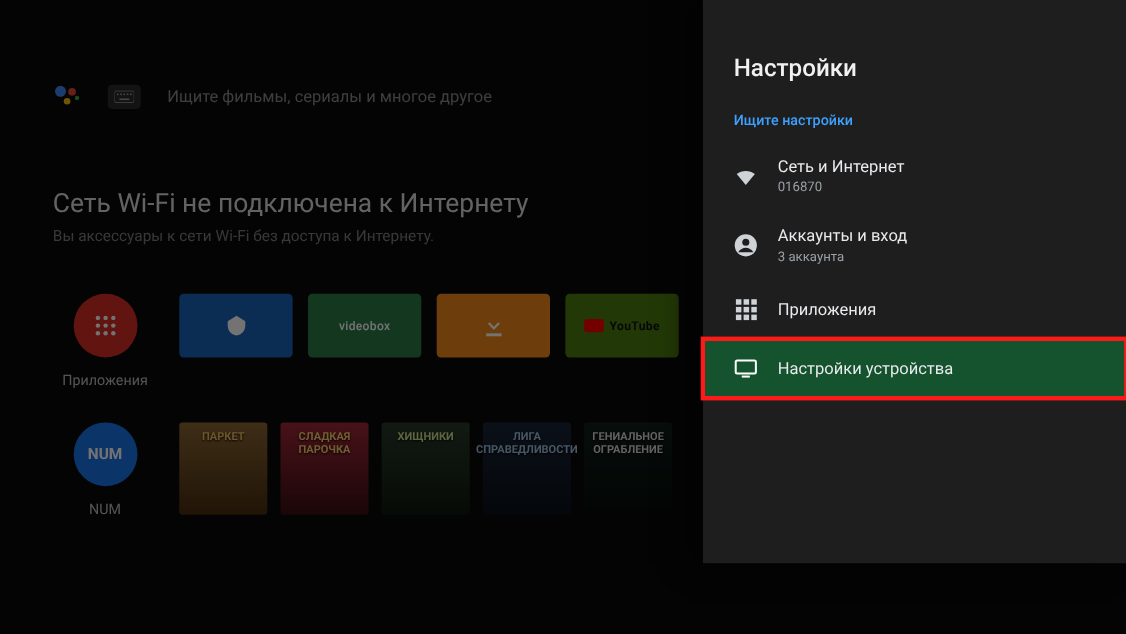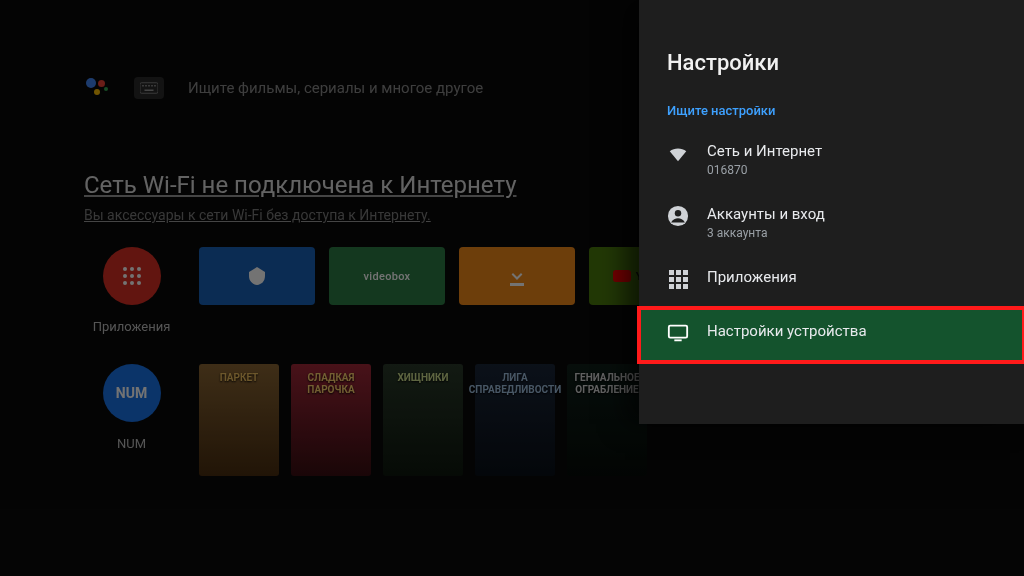--- a/index.html
+++ b/index.html
@@ -5,21 +5,21 @@
   * { box-sizing: border-box; margin: 0; padding: 0; }
   html, body { width: 1024px; height: 576px; overflow: hidden; font-family: "Roboto", "Segoe UI", Arial, sans-serif; background: #000; }
   .root { position: relative; width: 1024px; height: 576px; background: #000; }
 
   
   .home {
     position: absolute; inset: 0;
     background: #0b0b0b;
     color: #9a9a9a;
     padding-top: 75px;
-    padding-left: 84px;
+    padding-left: 48px;
   }
   .dim-overlay {
     position: absolute; inset: 0;
     background: rgba(0,0,0,0.55);
     pointer-events: none;
   }
   .assistant-row {
     display: flex; align-items: center; gap: 24px;
     margin-bottom: 70px;
   }
@@ -31,82 +31,82 @@
   .assistant-logo .c2 { width:7px; height:7px; background:#EA4335; left:14px; top:5px; }
   .assistant-logo .c3 { width:6px; height:6px; background:#FBBC05; left:10px; top:14px; }
   .assistant-logo .c4 { width:4px; height:4px; background:#34A853; left:20px; top:12px; }
   .kbd-chip {
     display:flex; align-items:center; justify-content:center;
     width:30px; height:22px; border-radius:4px; background:#2b2b2b;
   }
   .kbd-chip svg { width:18px; height:12px; fill:#9a9a9a; }
   .assistant-hint { color:#8a8a8a; font-size:15px; }
 
-  .wifi-msg { margin-bottom: 24px; text-decoration: underline; }
+  .wifi-msg { margin-bottom: 44px; }
   .wifi-msg h2 { color:#dcdcdc; font-weight:400; font-size:24px; margin-bottom:8px; }
   .wifi-msg p { color:#7c7c7c; font-size:14px; }
 
   .row { display:flex; align-items:flex-start; gap:20px; margin-bottom:30px; }
   .row-icon-col { width:95px; display:flex; flex-direction:column; align-items:center; gap:10px; }
   .round {
     width:58px; height:58px; border-radius:50%;
     display:flex; align-items:center; justify-content:center;
     font-size:12px; font-weight:700; color:#fff;
   }
   .round.red { background:#d93025; }
   .round.blue { background:#1a73e8; }
   .row-icon-label { color:#bdbdbd; font-size:13px; margin-top:4px;}
   .tiles { display:flex; gap:14px; }
   .tile {
-    width:116px; height:58px; border-radius:4px; background:#1f1f1f;
+    width:103px; height:58px; border-radius:4px; background:#1f1f1f;
     display:flex; align-items:center; justify-content:center;
     color:#e0e0e0; font-size:11px; font-weight:500; letter-spacing:.3px;
     position: relative; overflow: hidden;
   }
   .tile.blue { background:#1a62b8; color:#fff; }
   .tile.green { background:#2e7d46; color:#fff; }
   .tile.orange { background:#f28a1a; color:#fff; }
   .tile.white { background:#4d7c0f; color:#111; font-weight:700; }
   .tile.white span::before{
     content:"";display:inline-block;width:18px;height:12px;background:#ff0000;border-radius:3px;margin-right:5px;vertical-align:-2px;
   }
   .posters { display:flex; gap:12px; }
   .poster {
-    width:80px; height:112px; border-radius:3px; background:#303030;
+    width:80px; height:84px; border-radius:3px; background:#303030;
     display:flex; align-items:flex-start; justify-content:center;
     padding-top:8px; text-align:center;
     color:#f0c060; font-size:10px; font-weight:700; line-height:1.15;
     text-shadow:0 1px 2px #000;
   }
   .poster.p1{background:linear-gradient(#8a6634,#4a2e10);} 
   .poster.p2{background:linear-gradient(#2a3a2a,#0e180e);color:#d0e090;}
   .poster.p3{background:linear-gradient(#a02838,#3a0e12);color:#ffd070;}
   .poster.p4{background:linear-gradient(#1a2638,#0a1018);color:#a0c0e0;}
   .poster.p5{background:linear-gradient(#10201a,#060c08);color:#d8d8d8;}
 
   
   .panel {
     position:absolute; top:0; right:0;
-    width:385px; height:424px;
+    width:385px; height:512px;
     background:#1e1e1e;
     box-shadow:-14px 0 24px rgba(0,0,0,0.6);
     color:#e8eaed;
     display:flex; flex-direction:column;
     padding-top:50px;
   }
   .panel-title {
     font-size:22px; font-weight:500; color:#f1f1f1;
     padding: 0 28px 24px;
   }
   .section-label {
     font-size:13px; color:#3ea1ff; font-weight:500;
     padding: 4px 28px 10px;
   }
   .setting {
-    display:flex; align-items:flex-start; gap:18px;
+    display:flex; align-items:center; gap:18px;
     padding: 14px 28px;
     min-height: 54px;
     cursor:pointer;
   }
   .setting .ico { width:22px; height:22px; display:flex; align-items:center; justify-content:center; flex:0 0 22px; }
   .setting .ico svg { width:22px; height:22px; fill:#cfd2d6; }
   .setting .txt { display:flex; flex-direction:column; }
   .setting .t1 { font-size:15px; color:#e8eaed; }
   .setting .t2 { font-size:12px; color:#9aa0a6; margin-top:3px; }
   .setting.focused {

